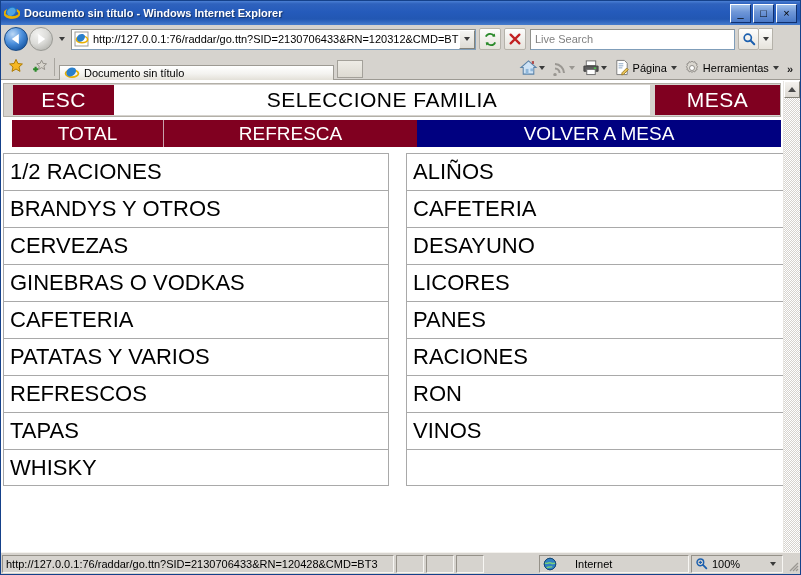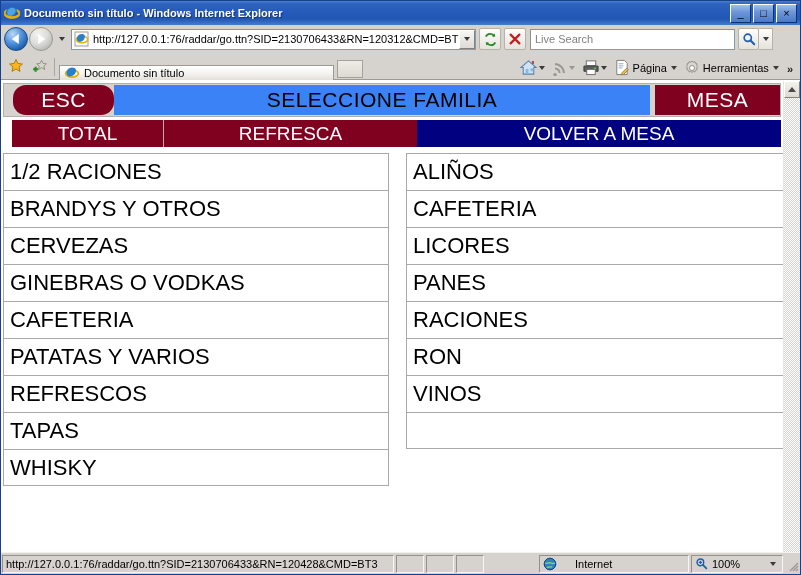--- a/index.html
+++ b/index.html
@@ -323,25 +323,24 @@
     letter-spacing: 0.5px;
     box-sizing: border-box;
     overflow: hidden;
     white-space: nowrap;
   }
   .cell-esc {
     flex: 0 0 101px;
     background: #800020;
     color: #ffffff;
     margin: 1px 0 1px 9px;
-    border-radius: 13px;
   }
   .cell-title {
     flex: 1 1 auto;
-    background: #3b82f6;
+    background: #ffffff;
     color: #000000;
     margin: 1px 0;
     font-size: 22px;
   }
   .cell-mesa {
     flex: 0 0 130px;
     background: #800020;
     color: #ffffff;
     margin: 1px 0;
     border-left: 5px solid #d6d3ce;
@@ -697,20 +696,21 @@
           <div class="fam-cell">GINEBRAS O VODKAS</div>
           <div class="fam-cell">CAFETERIA</div>
           <div class="fam-cell">PATATAS Y VARIOS</div>
           <div class="fam-cell">REFRESCOS</div>
           <div class="fam-cell">TAPAS</div>
           <div class="fam-cell">WHISKY</div>
         </div>
         <div class="fam-col right">
           <div class="fam-cell">ALIÑOS</div>
           <div class="fam-cell">CAFETERIA</div>
+          <div class="fam-cell">DESAYUNO</div>
           <div class="fam-cell">LICORES</div>
           <div class="fam-cell">PANES</div>
           <div class="fam-cell">RACIONES</div>
           <div class="fam-cell">RON</div>
           <div class="fam-cell">VINOS</div>
           <div class="fam-cell"></div>
         </div>
       </div>
 
     </div>

